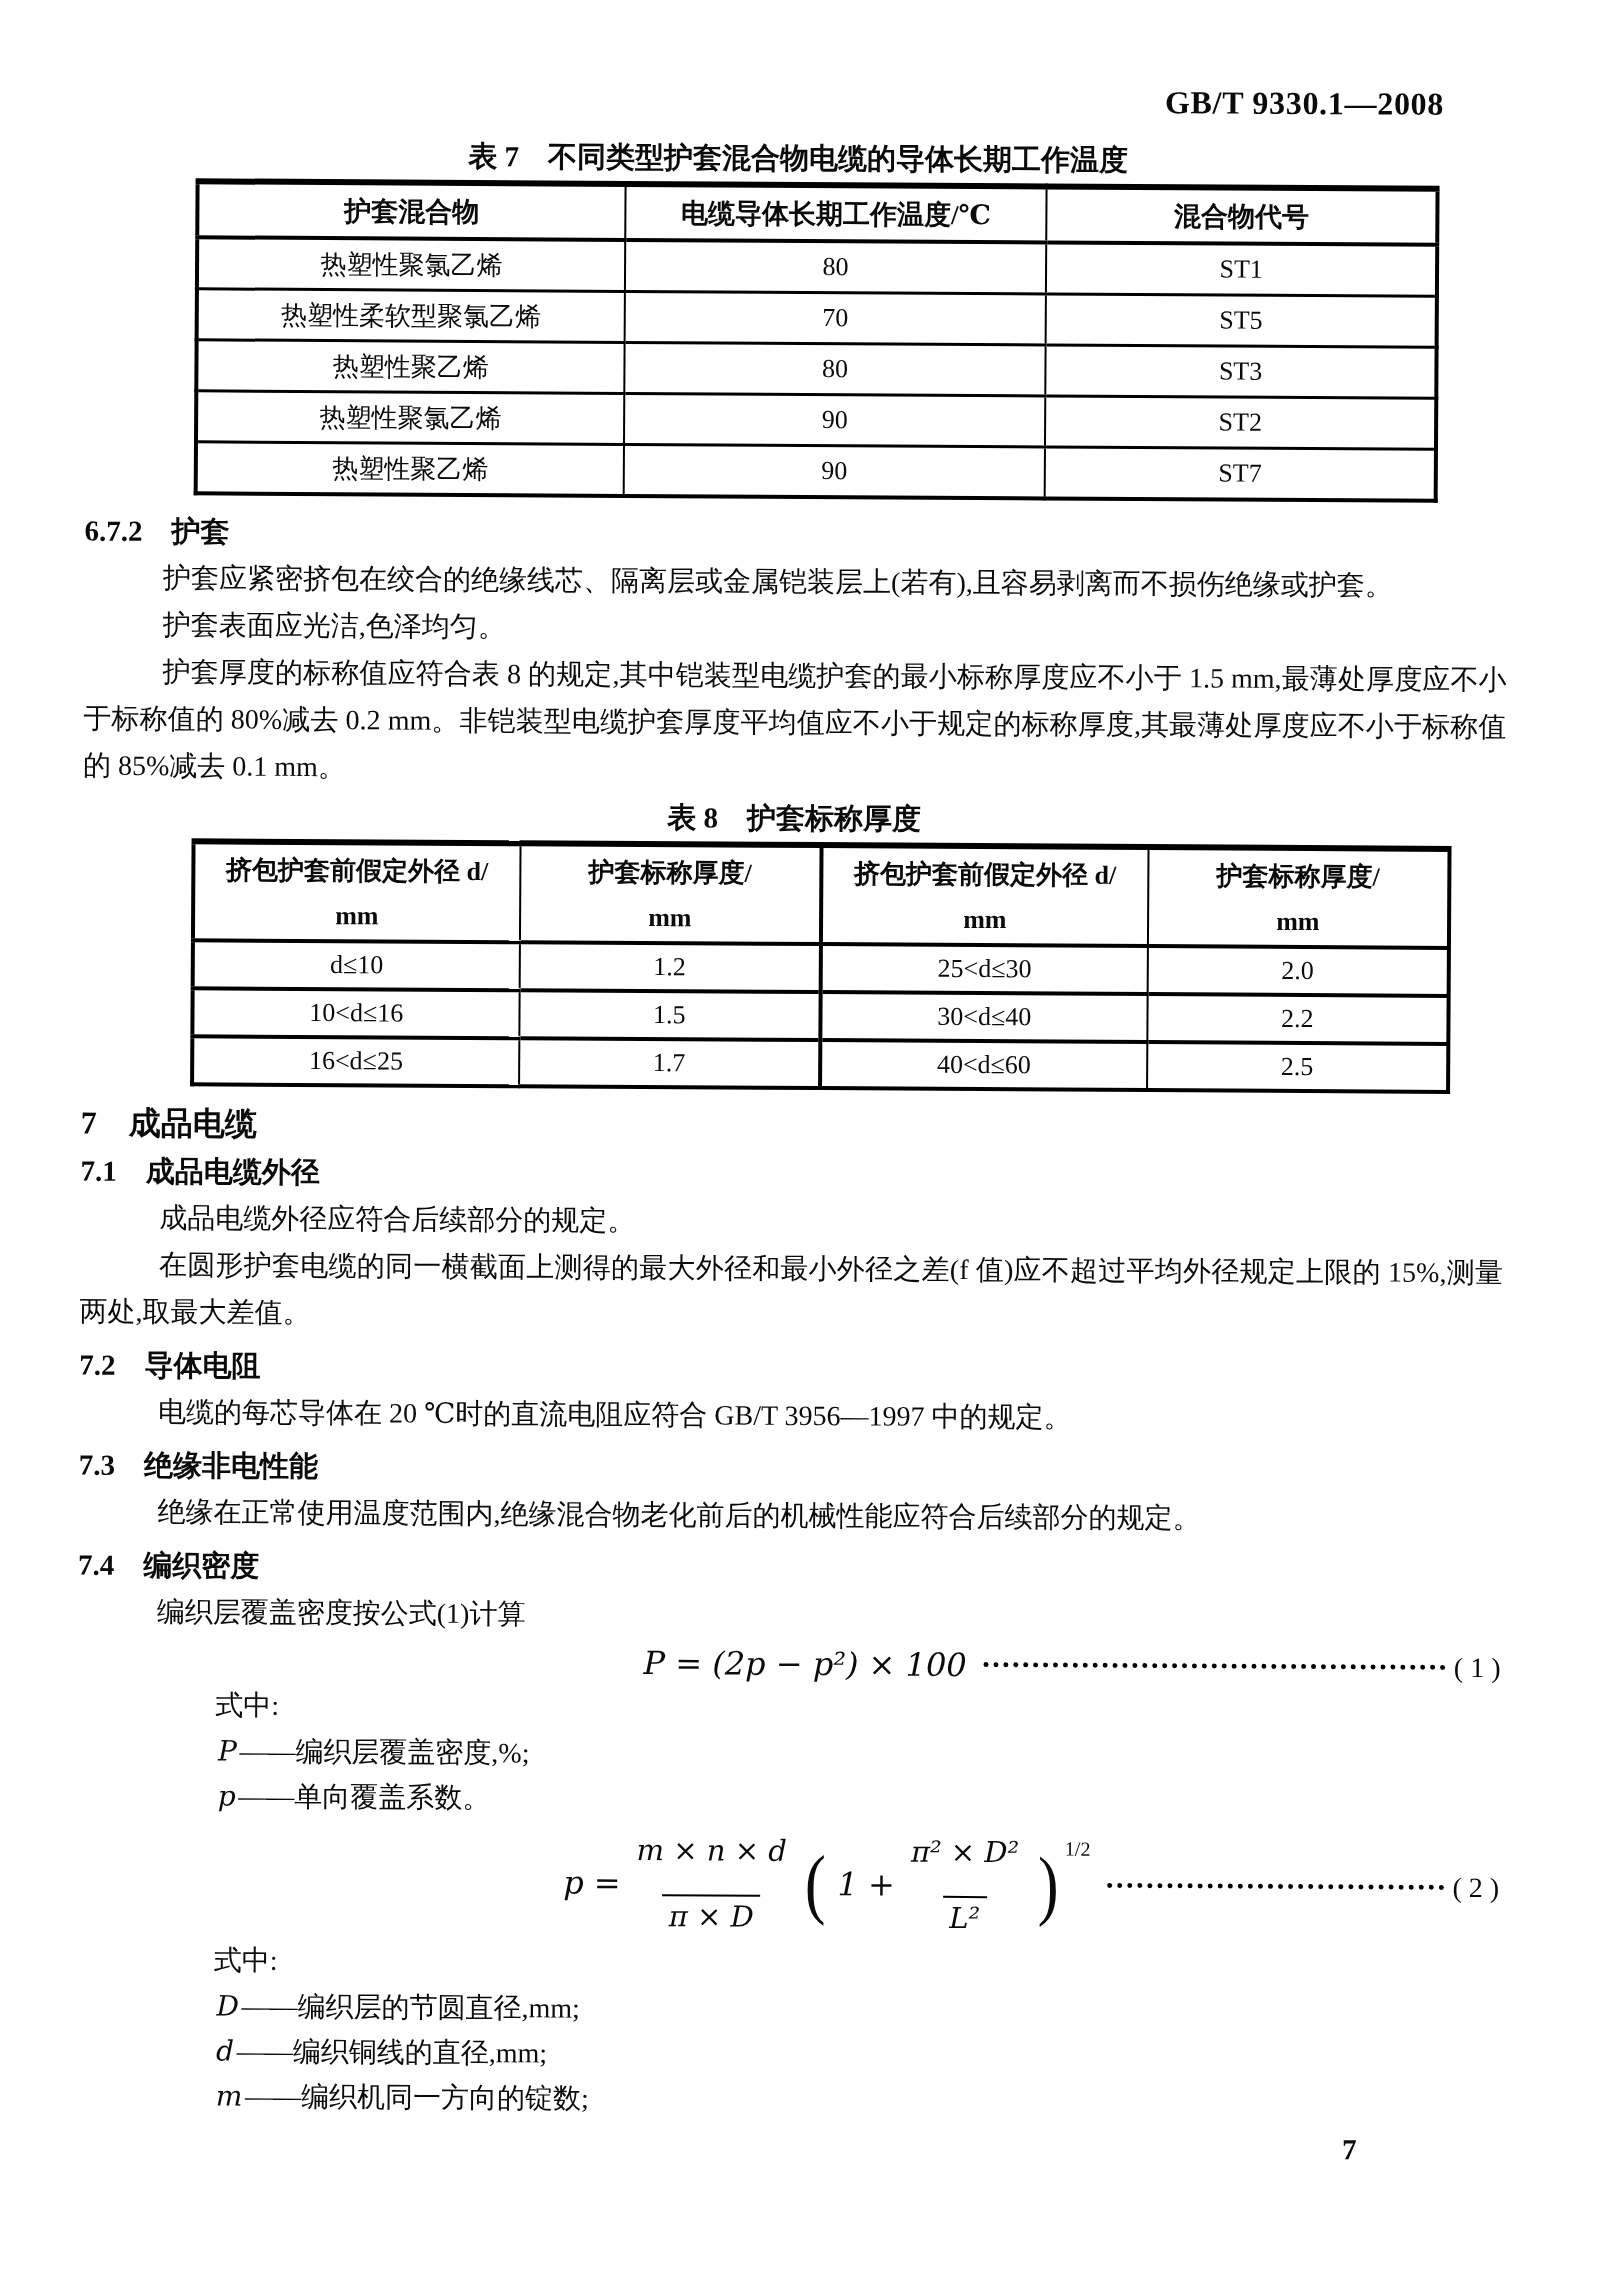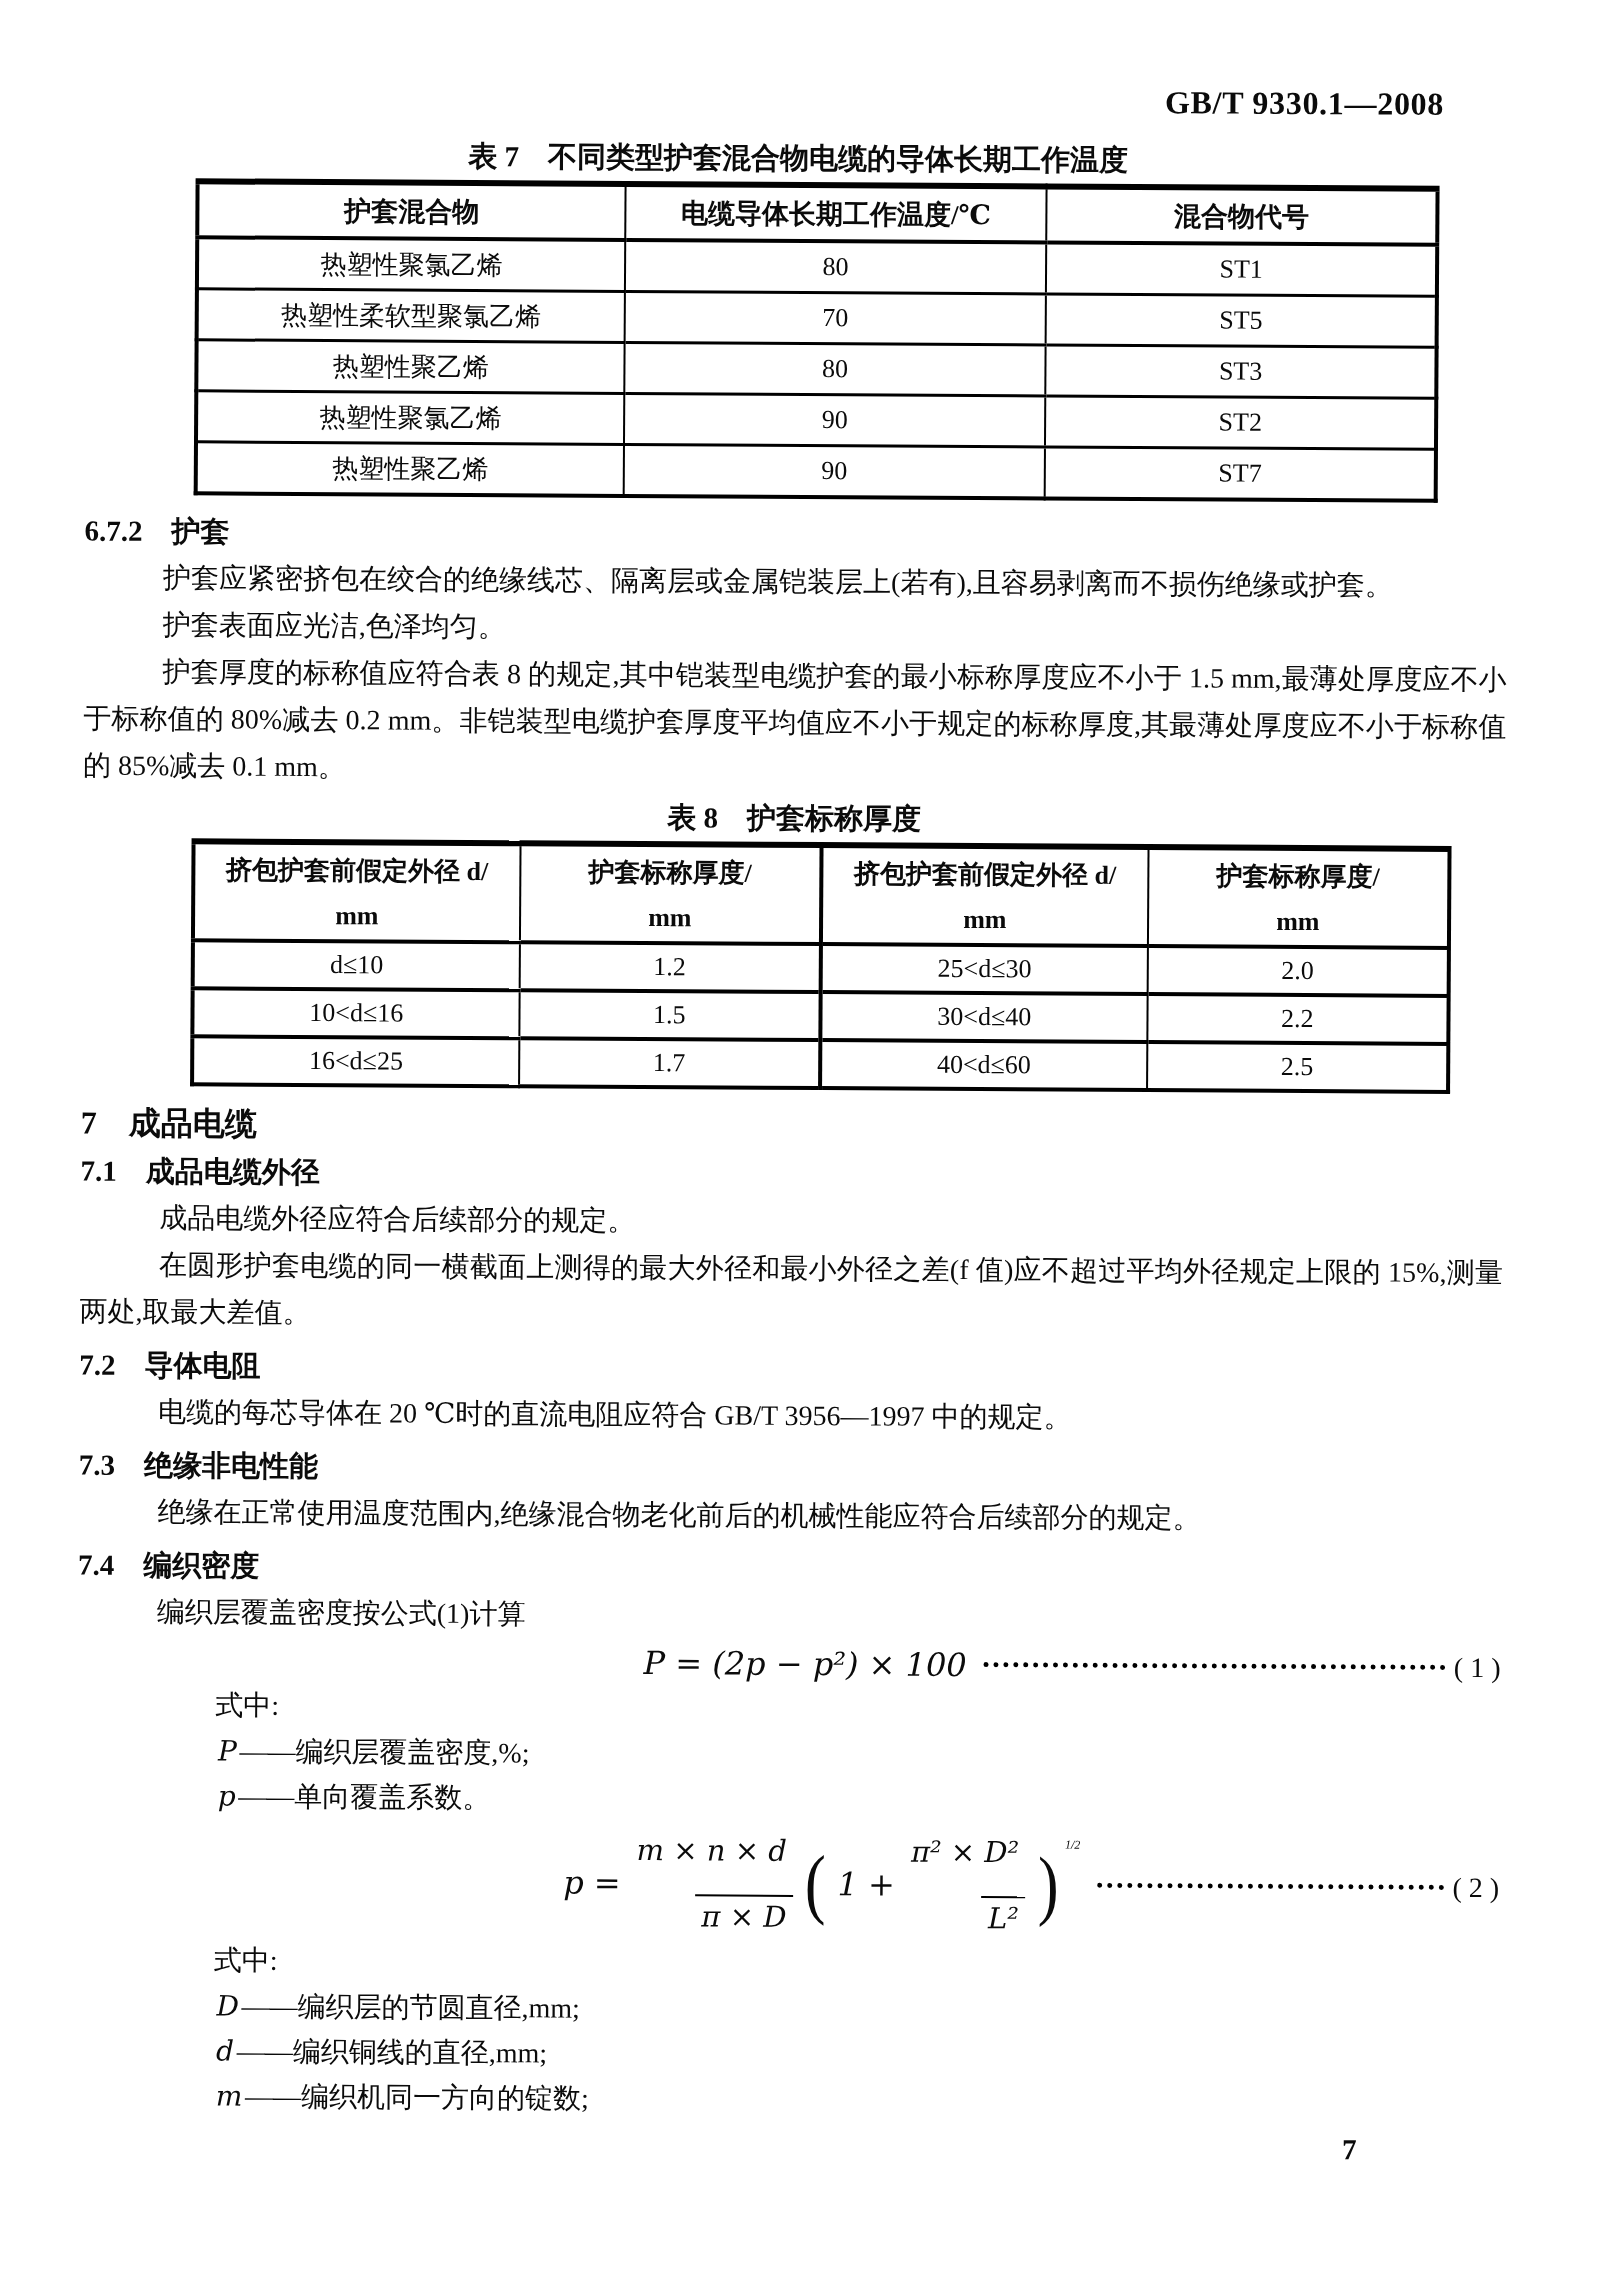--- a/index.html
+++ b/index.html
@@ -57,25 +57,25 @@
   .def .sym{font-style:italic;font-family:"DejaVu Serif","Liberation Serif",serif;margin-right:2.6px;}
 
   
   .formula-row{display:flex;align-items:center;}
   .f1{margin:4px 0 1.3px 0;min-height:42px;}
   .f2{margin:5.3px 0 1.3px 0;min-height:112px;}
   .f-spacer1{flex:0 0 566px;}
   .f-spacer2{flex:0 0 487px;}
   .f-expr{display:flex;align-items:center;gap:9.2px;font-size:32px;white-space:nowrap;}
   .it{font-style:italic;font-family:"DejaVu Serif","Liberation Serif",serif;}
-  .frac{display:inline-flex;flex-direction:column;align-items:flex-end;font-size:29px;}
+  .frac{display:inline-flex;flex-direction:column;align-items:center;font-size:29px;}
   .frac .num{padding:0 6.6px 4px 6.6px;line-height:32px;}
   .frac .den{border-top:2.6px solid #000;padding:4px 6.6px 0 6.6px;line-height:32px;margin-top:24px;}
   .bigp{font-size:78px;line-height:0.85;font-weight:400;transform:scaleX(0.8);}
-  .exp{font-size:12px;align-self:flex-start;margin:1.3px 0 0 -5.3px;font-style:italic;}
+  .exp{font-size:20px;align-self:flex-start;margin:1.3px 0 0 -5.3px;}
   .f-leader{flex:1 1 auto;height:0;border-bottom:5.3px dotted #000;margin:0 8px 0 17px;align-self:center;}
   .f-num{font-size:28px;flex:0 0 auto;}
 
   .pageno{text-align:right;padding-right:141px;font-size:29px;font-weight:700;margin-top:9.2px;line-height:30px;}
 </style>
 </head>
 <body>
 
 <div class="page">
 <div class="skew">

